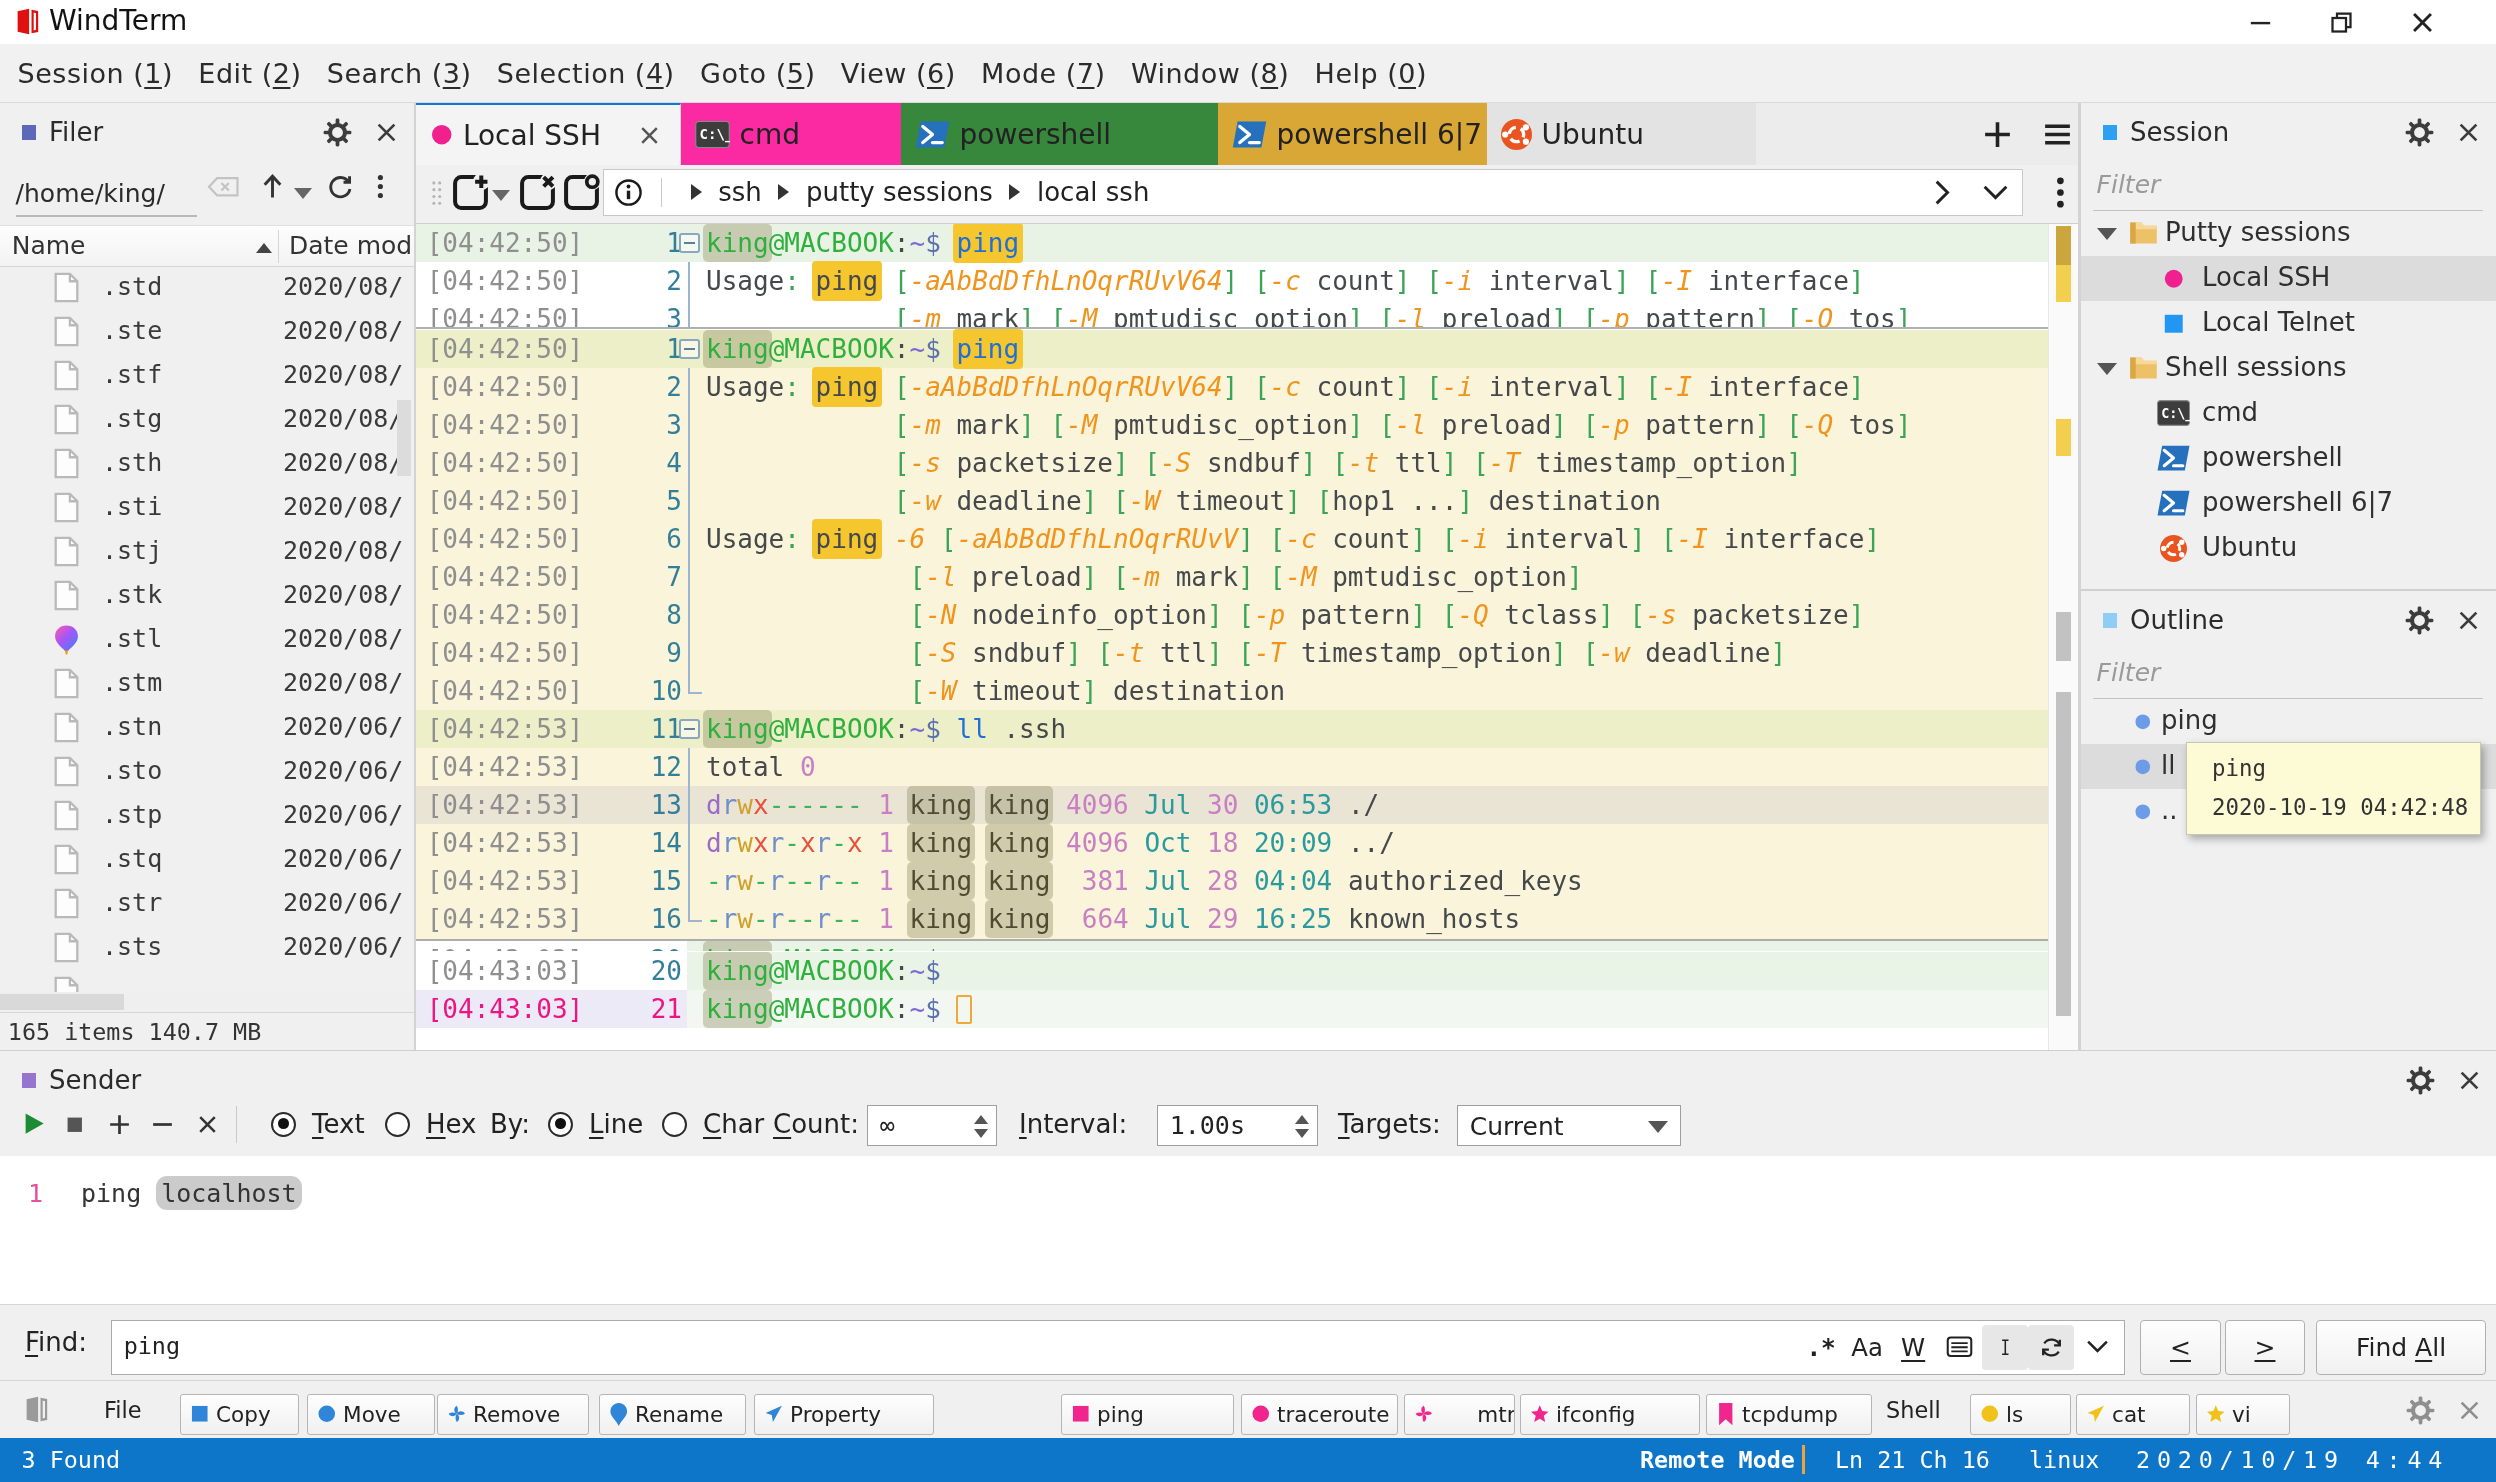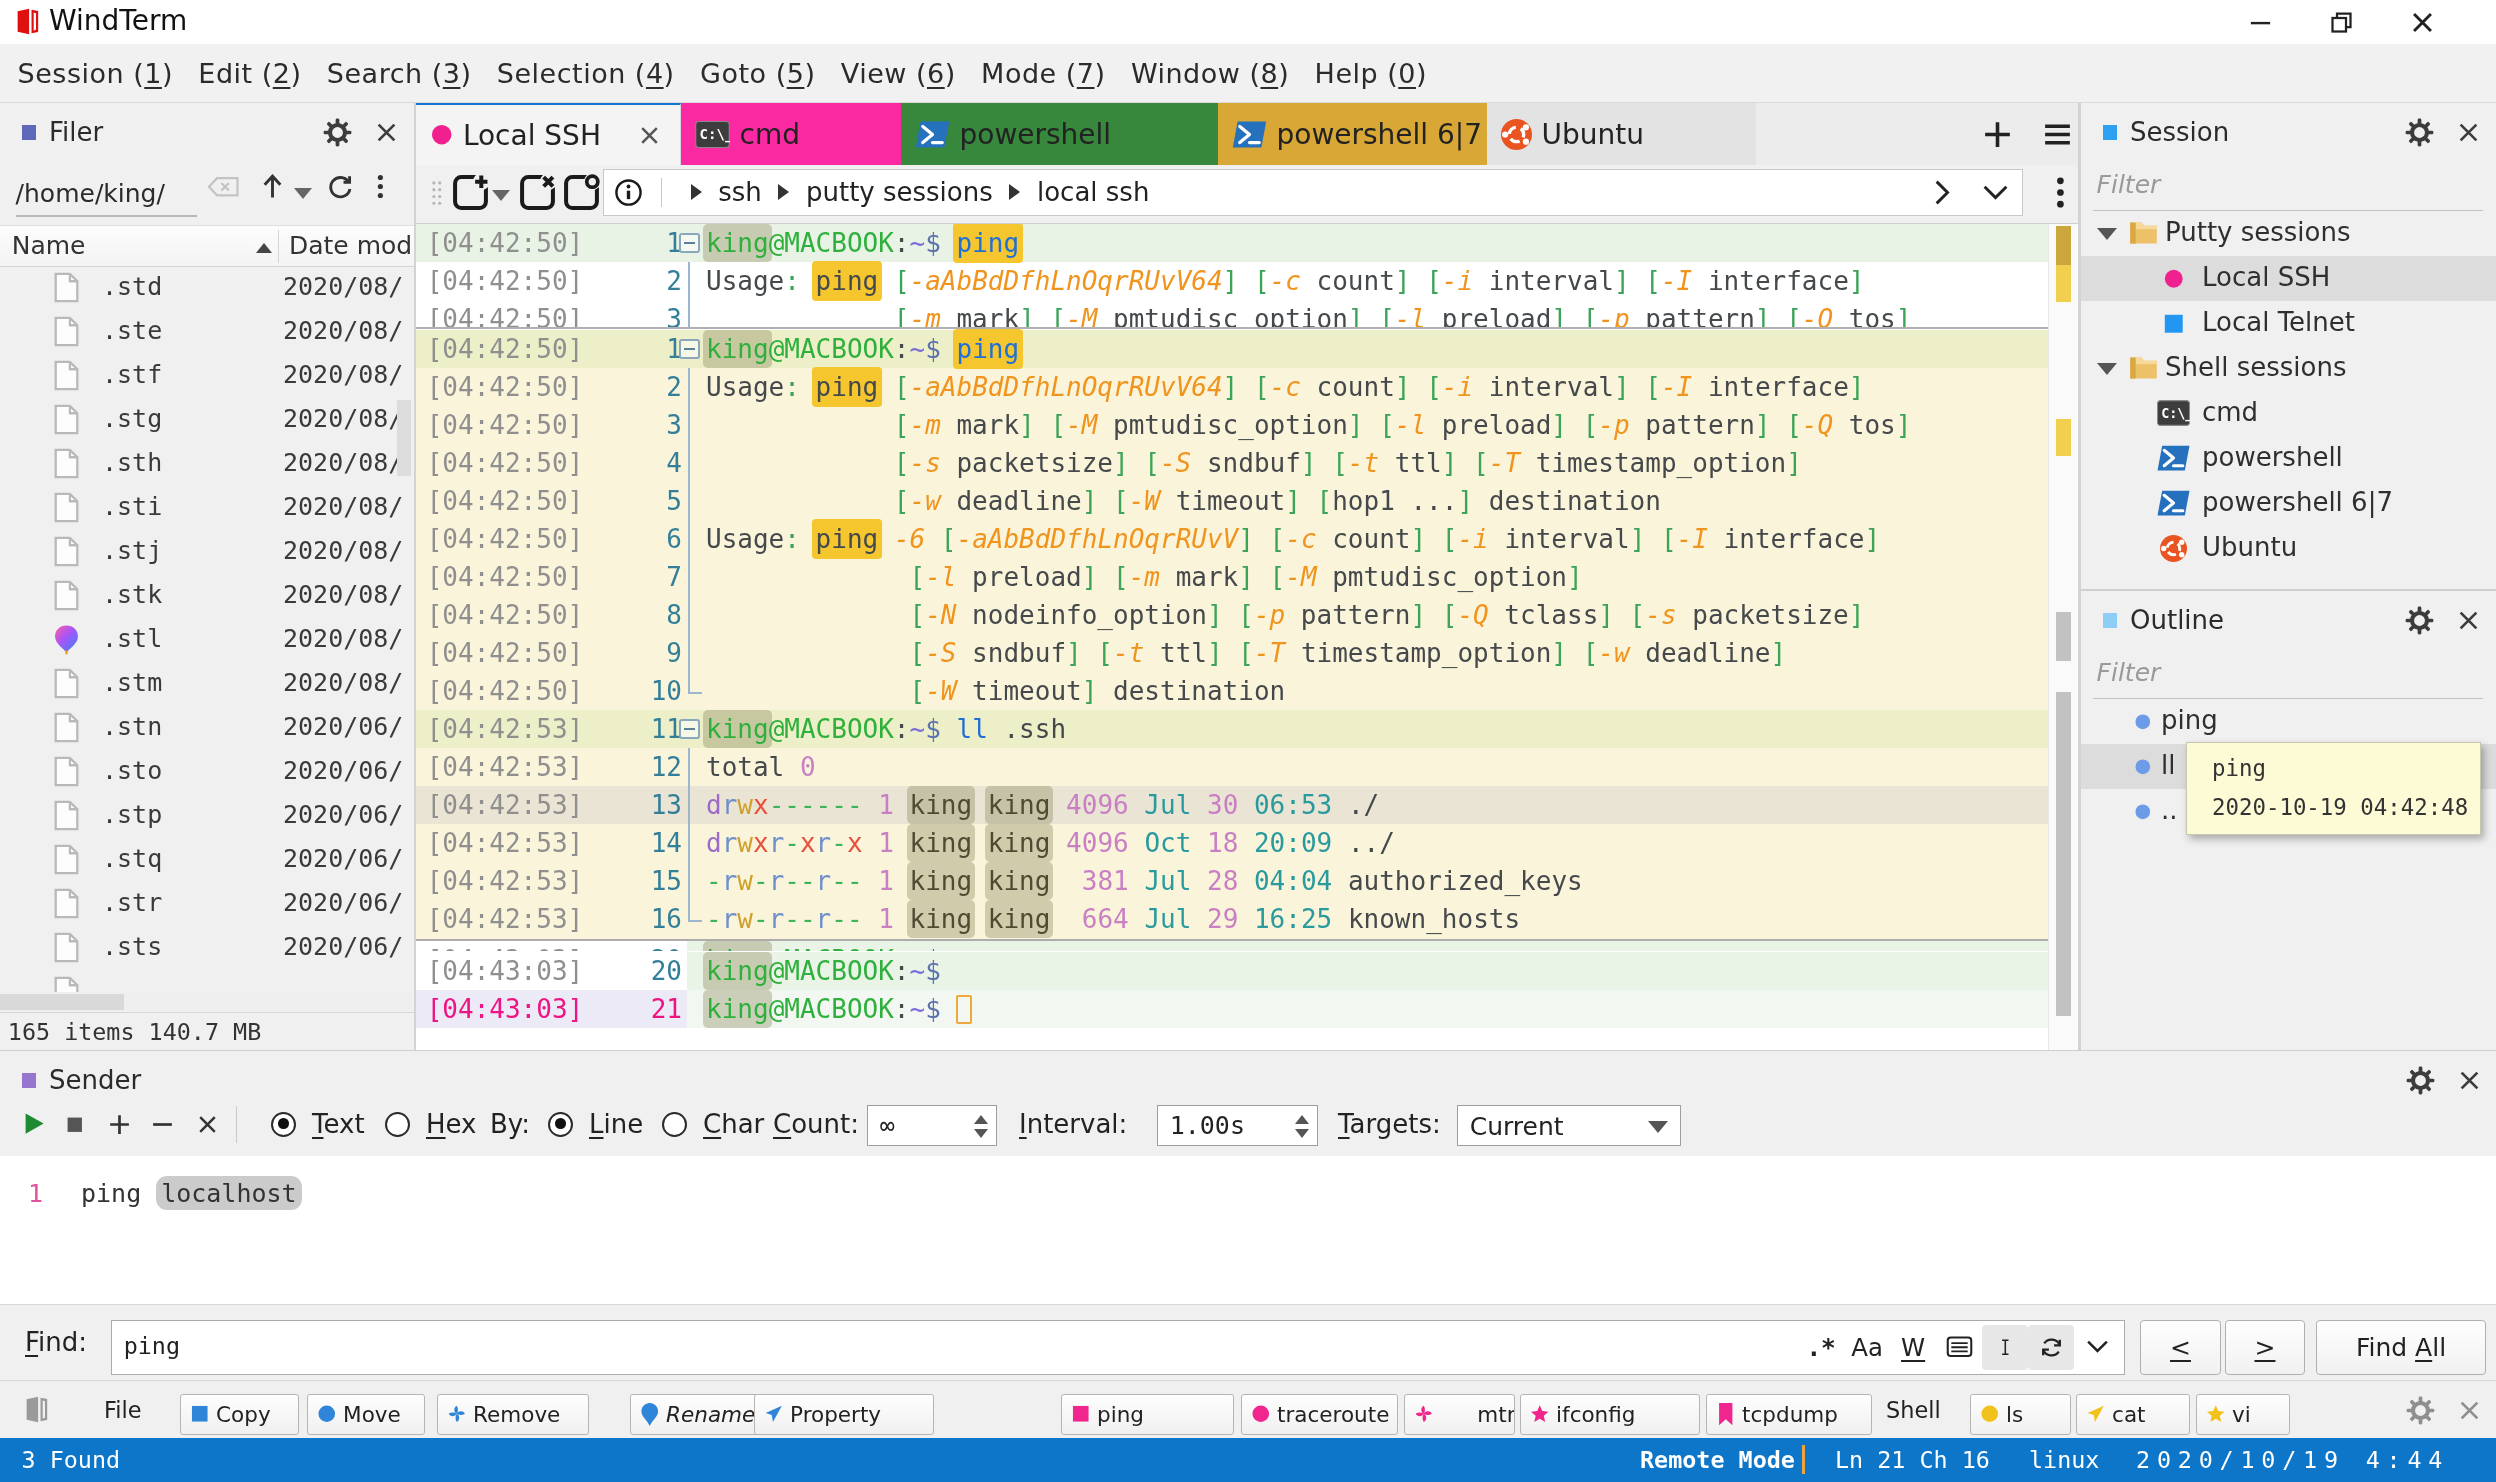--- a/index.html
+++ b/index.html
@@ -997,30 +997,30 @@
       <svg width="29" height="29" viewBox="0 0 24 24">
      <path d="M3 3.5 L12.5 1.5 L12.5 22.5 L3 20.5 Z" fill="#9a9a9a"></path>
      <path d="M14.5 2.2 L20 3.4 L20 20.6 L14.5 21.8 Z M16.3 4.6 L16.3 19.4 L18.2 18.9 L18.2 5.1 Z" fill="#9a9a9a" fill-rule="evenodd"></path>
    </svg>
     </span>
   <div id="quickbar-items">
       <span class="qlabel" style="left: 104px;">File</span>
       <div class="qbtn" style="left: 180px; width: 119px;"><span><svg width="19.5" height="19.5" viewBox="0 0 20 20">
             <rect x="2" y="2" width="16" height="16" fill="#2f86d8"></rect>
           </svg></span><span>Copy</span></div>
-      <div class="qbtn" style="left: 307px; width: 118px;"><span><svg width="19.5" height="19.5" viewBox="0 0 20 20">
+      <div class="qbtn" style="left: 307px; width: 128px;"><span><svg width="19.5" height="19.5" viewBox="0 0 20 20">
             <circle cx="10" cy="10" r="8.5" fill="#2f86d8"></circle>
           </svg></span><span>Move</span></div>
       <div class="qbtn" style="left: 437px; width: 152px;"><span><svg width="19.5" height="19.5" viewBox="0 0 24 24" fill="#2f86d8">
      <path d="M12 12 C8 10 8 4 12 2 C14 5 14 9 12 12 Z"></path>
             <path d="M12 12 C14 8 20 8 22 12 C19 14 15 14 12 12 Z"></path>
      <path d="M12 12 C16 14 16 20 12 22 C10 19 10 15 12 12 Z"></path>
             <path d="M12 12 C10 16 4 16 2 12 C5 10 9 10 12 12 Z"></path>
           </svg></span><span>Remove</span></div>
-      <div class="qbtn" style="left: 630px; width: 135px; font-style: italic;"><span><svg width="19.5" height="25" viewBox="0 0 18 24">
+      <div class="qbtn" style="left: 599px; width: 147px;"><span><svg width="19.5" height="25" viewBox="0 0 18 24">
      <path d="M9 1 C13.5 1 17 4.5 17 9 C17 14 11 18 9 23 C7 18 1 14 1 9 C1 4.5 4.5 1 9 1 Z" fill="#2f86d8"></path>
           </svg></span><span>Rename</span></div>
       <div class="qbtn" style="left: 754px; width: 180px;"><span><svg width="19.5" height="19.5" viewBox="0 0 24 24">
             <path d="M22 2 L11 22 L9.5 13.5 L2 11 Z" fill="#2f86d8"></path>
           </svg></span><span>Property</span></div>
       <span class="qlabel" style="left: 947px; margin-top: 43px;">Network</span>
       <div class="qbtn" style="left: 1061px; width: 173px;"><span><svg width="19.5" height="19.5" viewBox="0 0 20 20">
             <rect x="2" y="2" width="16" height="16" fill="#f0268e"></rect>
           </svg></span><span>ping</span></div>
       <div class="qbtn" style="left: 1241px; width: 157px;"><span><svg width="19.5" height="19.5" viewBox="0 0 20 20">

